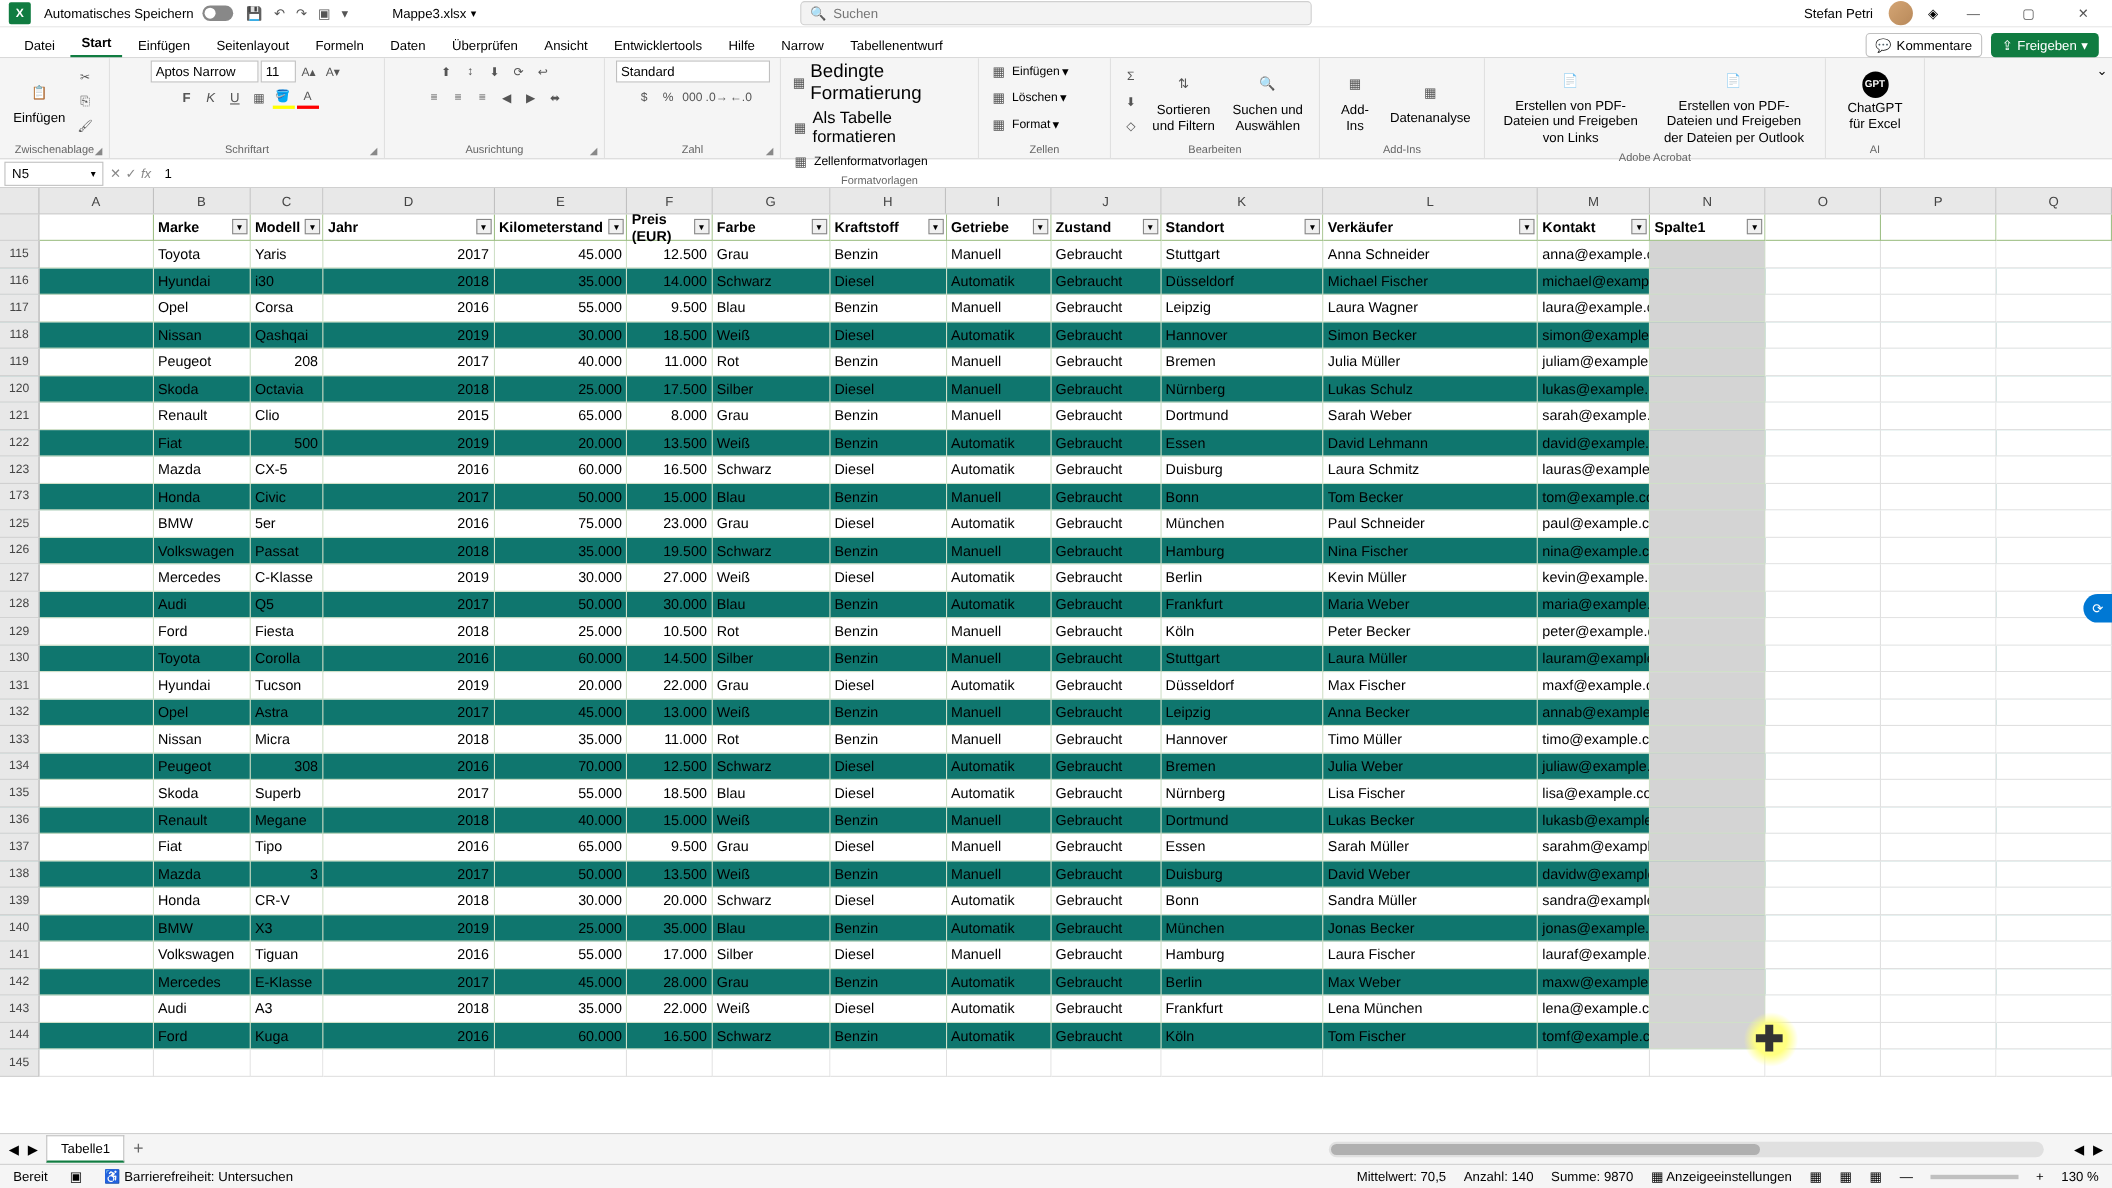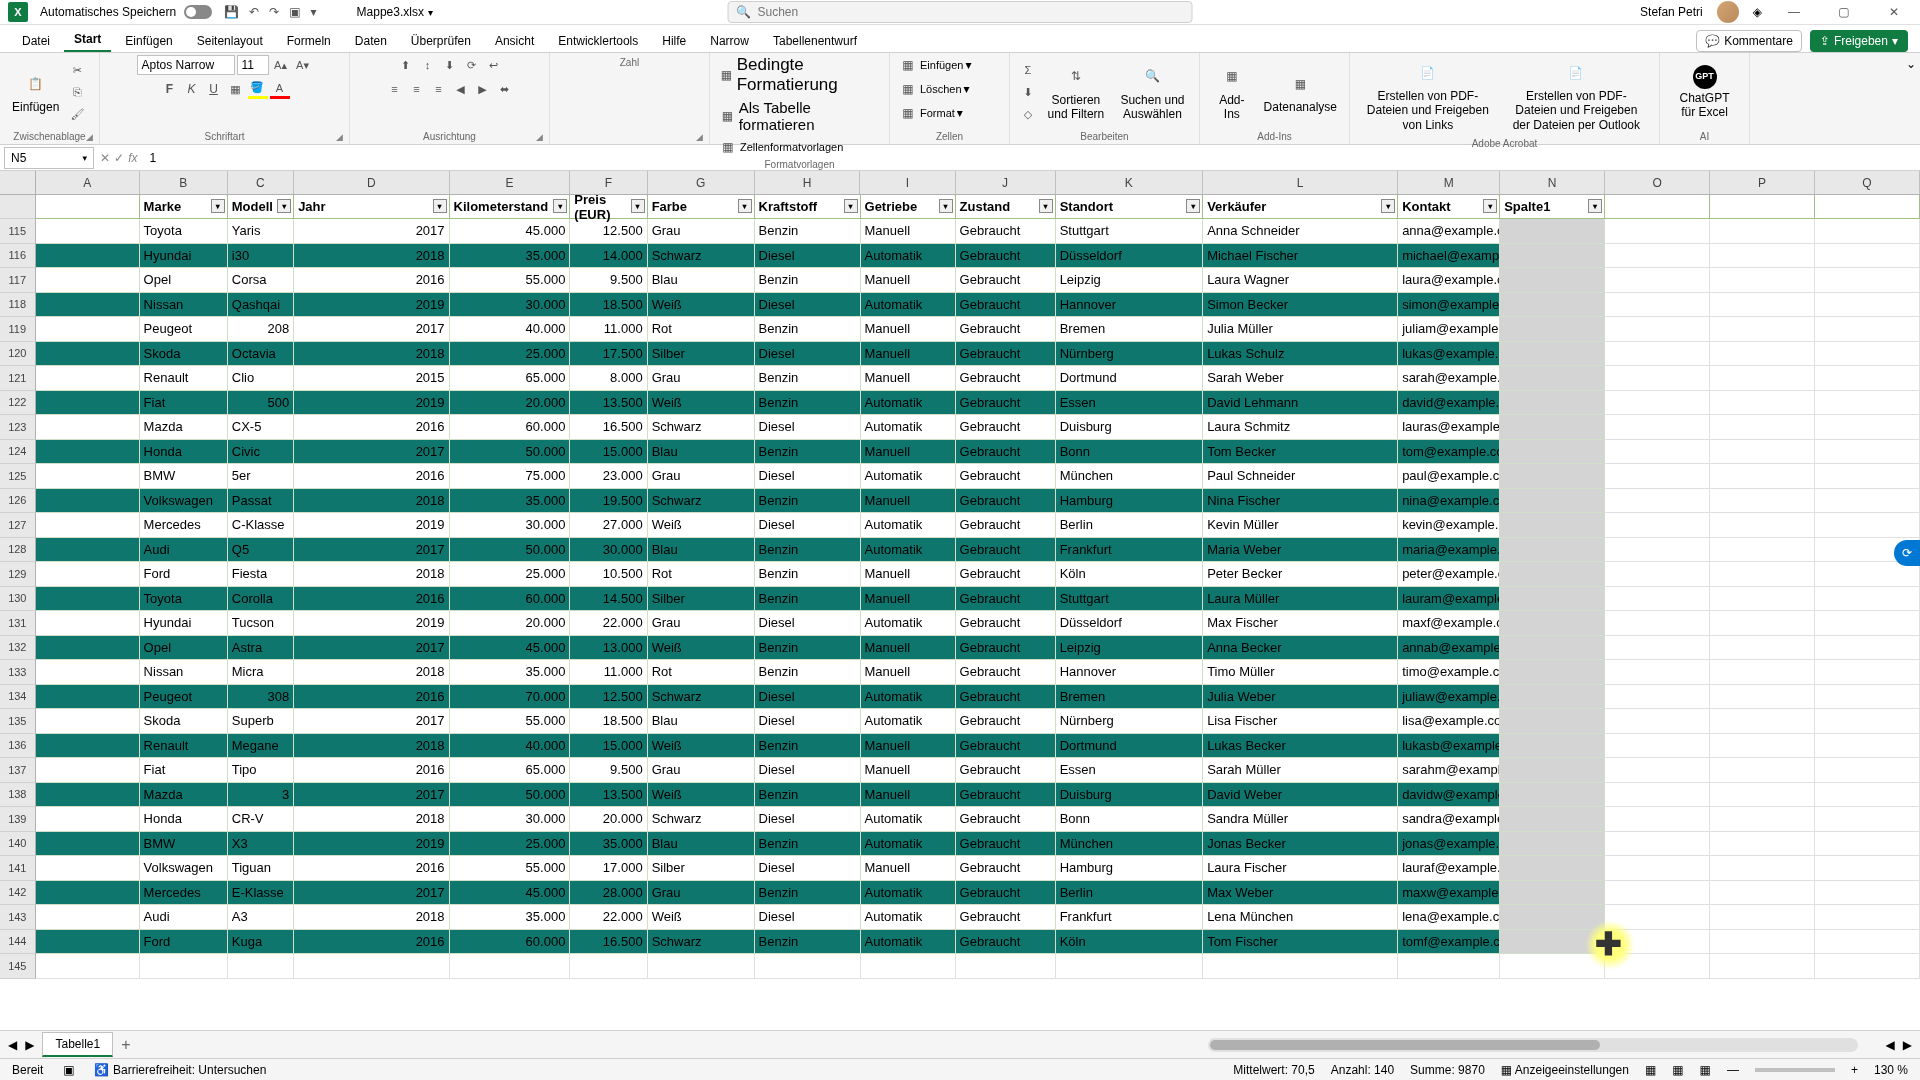--- a/index.html
+++ b/index.html
@@ -182,20 +182,34 @@
         <div class="smallbtn">≡</div>
         <div class="smallbtn">◀</div>
         <div class="smallbtn">▶</div>
         <div class="smallbtn">⬌</div>
       </div>
     </div>
     <div class="label">Ausrichtung</div>
     <span class="ribbon-expand">◢</span>
   </div>
   <div class="rgroup" style="width:160px;position:relative">
+    <div class="ctrls col">
+      <div class="row">
+          <div class="combo numformat">
+            <span>Standard</span>
+          </div>
+        </div>
+      <div class="row">
+        <div class="smallbtn">$</div>
+        <div class="smallbtn">%</div>
+        <div class="smallbtn">000</div>
+        <div class="smallbtn">.0→</div>
+        <div class="smallbtn">←.0</div>
+      </div>
+    </div>
     <div class="label">Zahl</div>
     <span class="ribbon-expand">◢</span>
   </div>
   <div class="rgroup" style="width:180px">
     <div class="ctrls col" style="align-items:flex-start">
       <div class="row">
           <span class="ricon">▦</span>
           <span style="font-size:17px">Bedingte Formatierung</span>
         </div>
       <div class="row">
@@ -502,21 +516,21 @@
         <div class="td " style="width:101px">Gebraucht</div>
         <div class="td " style="width:149px">Duisburg</div>
         <div class="td " style="width:197px">Laura Schmitz</div>
         <div class="td " style="width:103px">lauras@example.com</div>
         <div class="td sel" style="width:106px"></div>
         <div class="td" style="width:106px;background:#fff;border-color:#e0e0e0"></div>
         <div class="td" style="width:106px;background:#fff;border-color:#e0e0e0"></div>
         <div class="td" style="width:106px;background:#fff;border-color:#e0e0e0"></div>
       </div>
       <div class="tr even">
-        <div class="rownum">124</div>
+        <div class="rownum">173</div>
         <div class="td" style="width:105px"></div>
         <div class="td " style="width:89px">Honda</div>
         <div class="td " style="width:67px">Civic</div>
         <div class="td num" style="width:157px">2017</div>
         <div class="td num" style="width:122px">50.000</div>
         <div class="td num" style="width:78px">15.000</div>
         <div class="td " style="width:108px">Blau</div>
         <div class="td " style="width:107px">Benzin</div>
         <div class="td " style="width:96px">Manuell</div>
         <div class="td " style="width:101px">Gebraucht</div>

